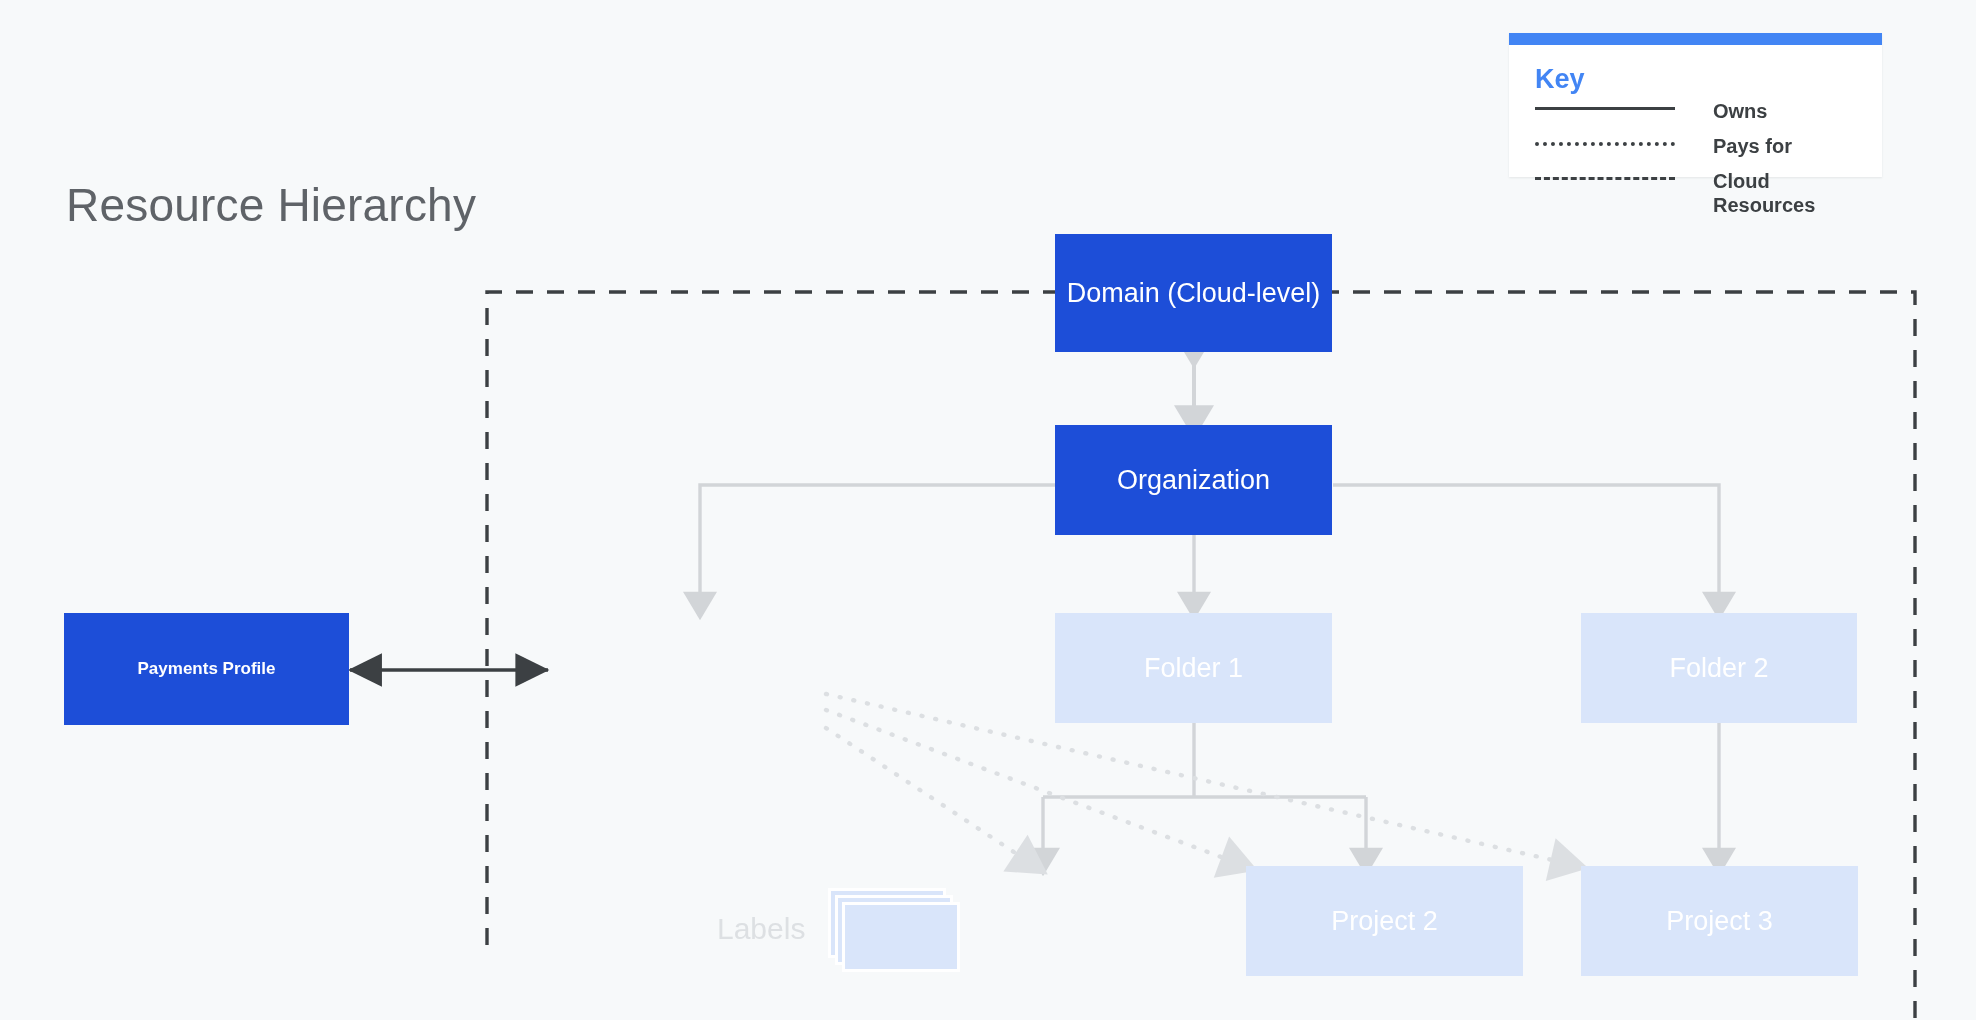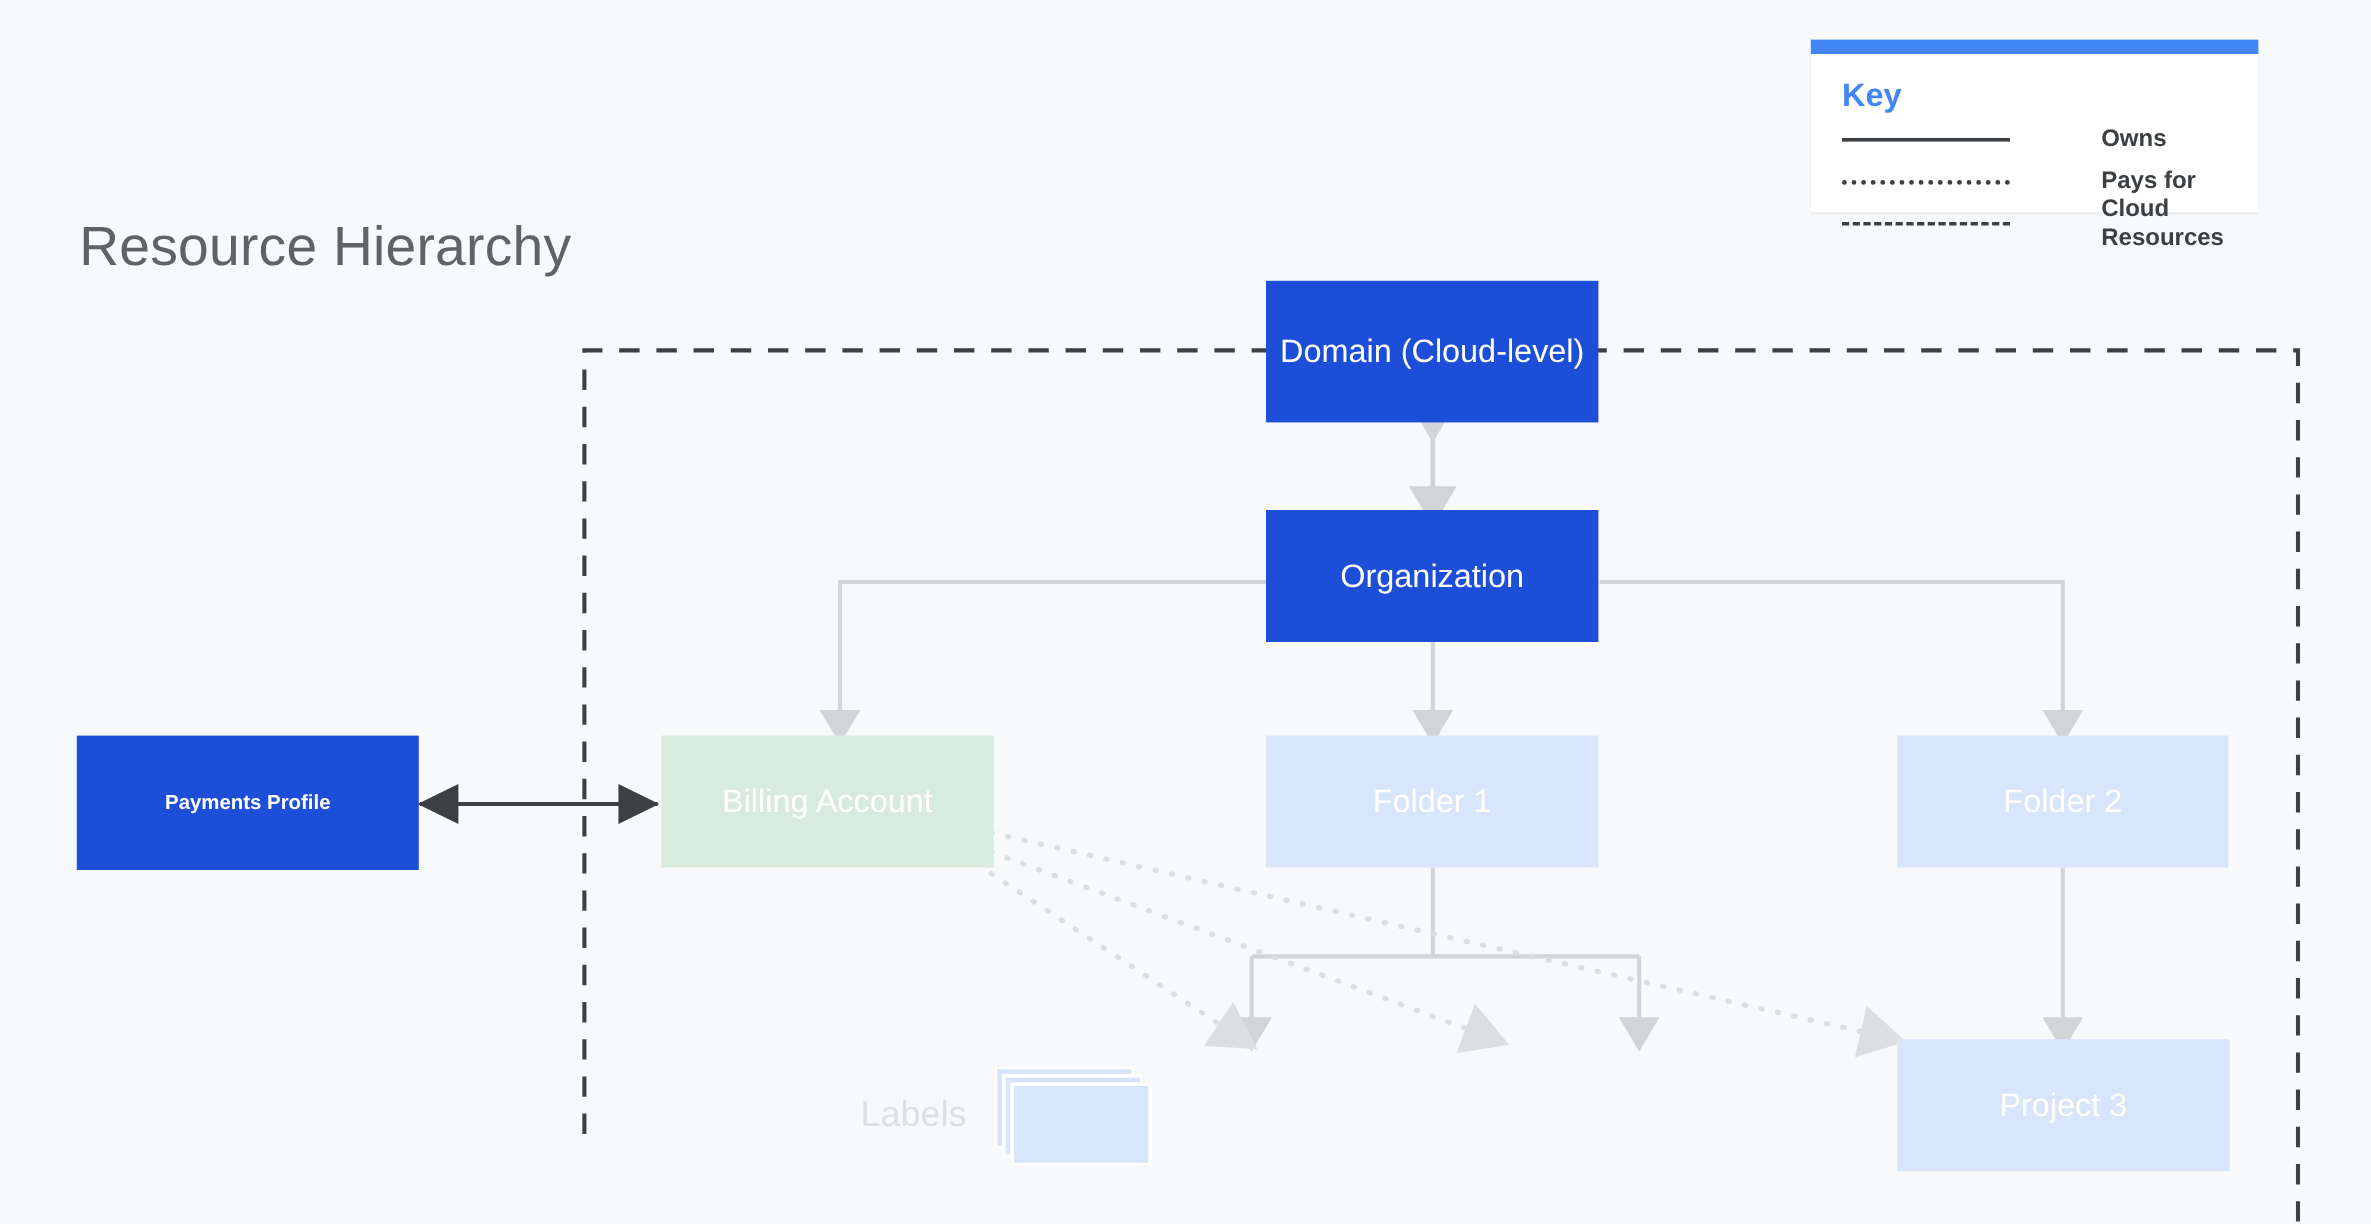--- a/index.html
+++ b/index.html
@@ -92,23 +92,22 @@
     font-size: 27px;
     font-weight: bold;
     margin: 0 0 4px 0;
     line-height: 1.1;
   }
   .key-rows {
     position: relative;
   }
   .key-row {
     display: flex;
-    align-items: center;
+    align-items: flex-start;
     height: 35px;
-    gap: 38px;
   }
   .key-sample {
     width: 140px;
     flex: 0 0 140px;
     height: 18px;
     position: relative;
   }
   .key-sample i {
     position: absolute;
     left: 0;
@@ -208,40 +207,40 @@
   </div>
 
   <div class="node pink" style="left:1055px; top:425px; width:277px; height:110px;">
     <span>Organization</span>
   </div>
 
   <div class="node amber" style="left:64px; top:613px; width:285px; height:112px;">
     <span>Payments Profile</span>
   </div>
 
-  <div class="node green" style="left:551px; top:613px; width:277px; height:110px;">
-    <span>Billing Account</span>
-  </div>
 
   <div class="node blue" style="left:1055px; top:613px; width:277px; height:110px;">
     <span>Folder 1</span>
   </div>
 
   <div class="node blue" style="left:1581px; top:613px; width:276px; height:110px;text-align:center;">
     <span>Folder 2</span>
   </div>
 
   <div class="labels-stack" style="left:828px; top:888px; width:132px; height:84px;">
     <div class="card" style="left:0px;  top:0px;  width:118px; height:70px;"></div>
     <div class="card" style="left:7px;  top:7px;  width:118px; height:70px;"></div>
     <div class="card" style="left:14px; top:14px; width:118px; height:70px;"></div>
   </div>
   <div class="labels-text" style="left:717px; top:912px;">Labels</div>
 
 
+  <div class="node blue" style="left:1246px; top:866px; width:277px; height:110px;">
+    <span>Project 2</span>
+  </div>
 
   <div class="node blue" style="left:1581px; top:866px; width:277px; height:110px;">
     <span>Project 3</span>
   </div>
 
   <div class="key-card">
     <div class="accent-bar"></div>
     <div class="key-body">
       <div class="key-title">Key</div>
       <div class="key-rows">

